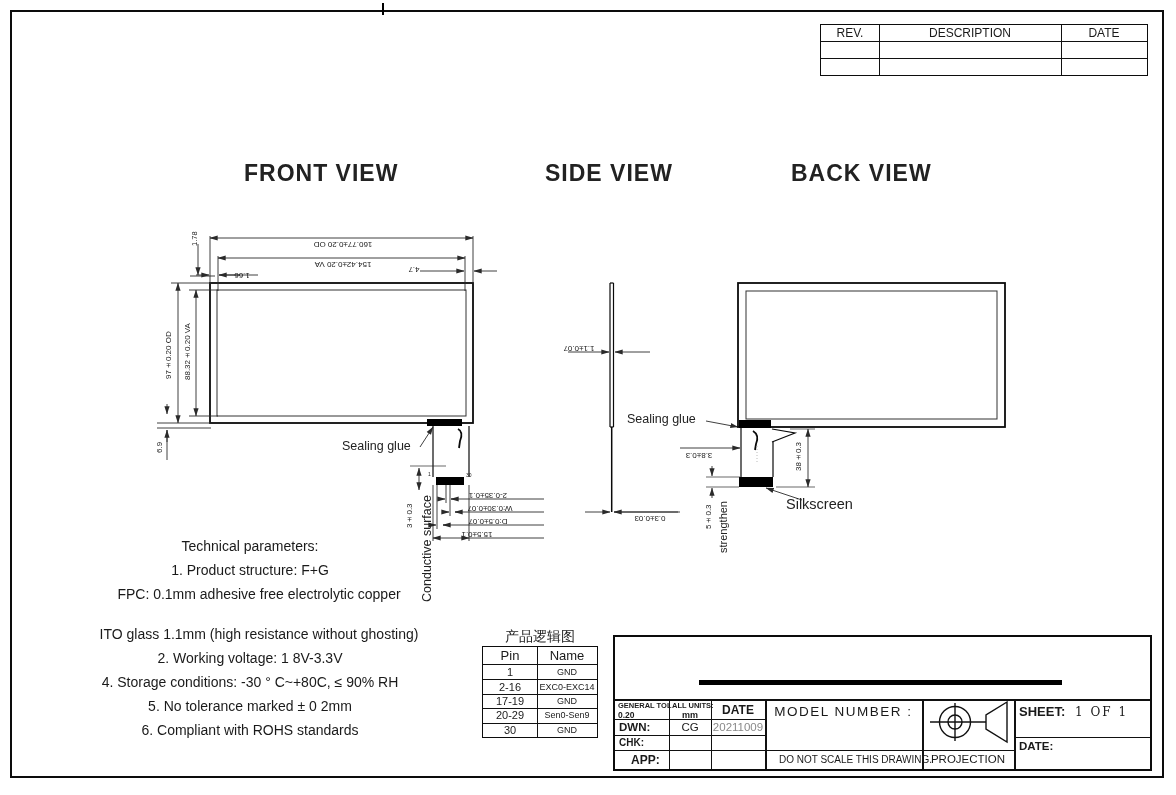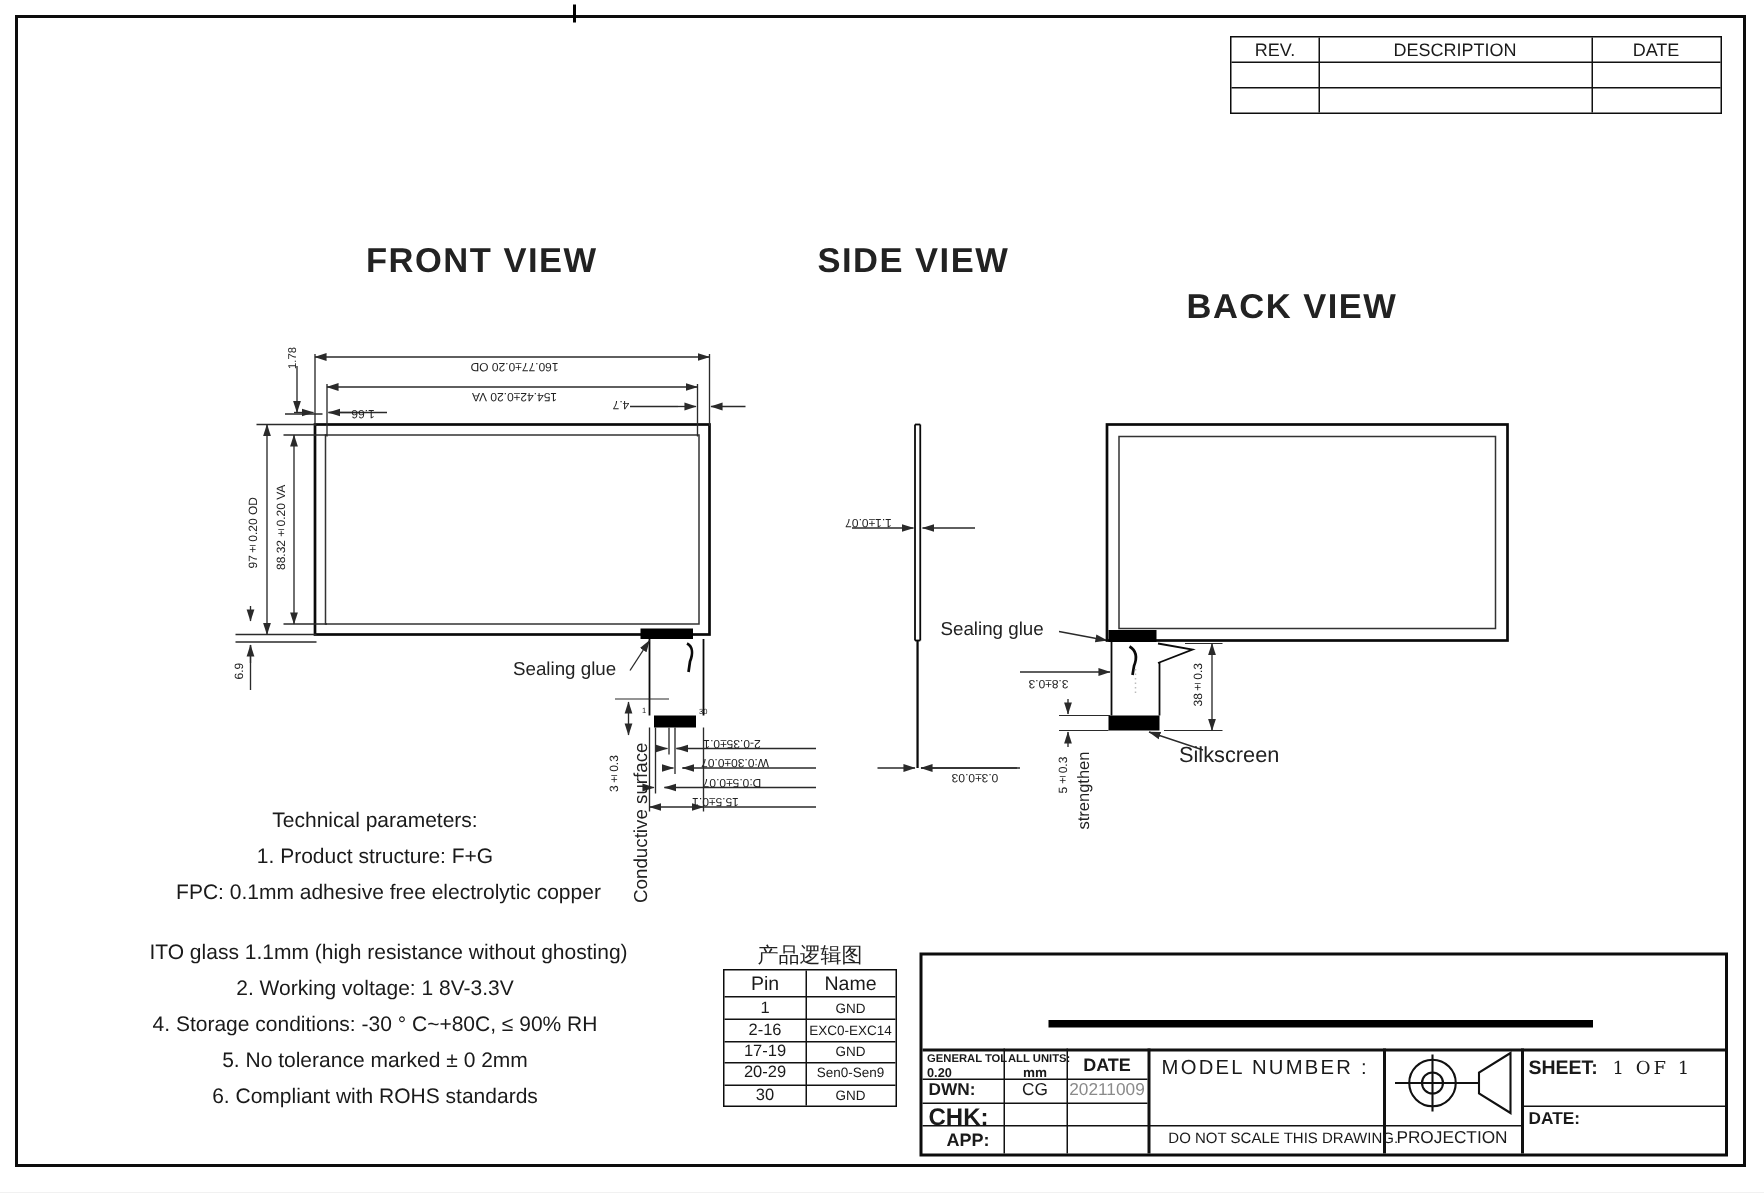--- a/index.html
+++ b/index.html
@@ -164,21 +164,21 @@
     <div class="hl" style="left:0;top:33px;width:326px;height:1.4px;"></div>
     <div class="vl" style="left:58px;top:0;height:50px;width:1.4px;"></div>
     <div class="vl" style="left:240px;top:0;height:50px;width:1.4px;"></div>
     <div class="cellTxt ctr" style="left:0;top:1px;width:58px;font-size:12px;">REV.</div>
     <div class="cellTxt ctr" style="left:58px;top:1px;width:182px;font-size:12px;">DESCRIPTION</div>
     <div class="cellTxt ctr" style="left:240px;top:1px;width:86px;font-size:12px;">DATE</div>
   </div>
 
   <div class="lbl viewtitle" style="left:244px;top:160px;">FRONT VIEW</div>
   <div class="lbl viewtitle" style="left:545px;top:160px;">SIDE VIEW</div>
-  <div class="lbl viewtitle" style="left:791px;top:160px;margin-top:31px;">BACK VIEW</div>
+  <div class="lbl viewtitle" style="left:791px;top:160px;">BACK VIEW</div>
 
   <div class="lbl dim r180 ctr" style="left:298px;top:240px;width:90px;">160.77±0.20 OD</div>
   <div class="lbl dim r180 ctr" style="left:298px;top:260px;width:90px;">154.42±0.20 VA</div>
   <div class="lbl dim r180 ctr" style="left:228px;top:271px;width:28px;">1.66</div>
   <div class="lbl dim r180 ctr" style="left:402px;top:265px;width:24px;">4.7</div>
   <div class="lbl dim75 vtext" style="left:190px;top:227px;width:11px;height:24px;">1.78</div>
   <div class="lbl dim vtext" style="left:164px;top:317px;width:12px;height:76px;">97±0.20 OD</div>
   <div class="lbl dim vtext" style="left:183px;top:300px;width:12px;height:104px;">88.32±0.20 VA</div>
   <div class="lbl dim vtext" style="left:155px;top:436px;width:11px;height:22px;">6.9</div>
   <div class="lbl callout" style="left:342px;top:439px;">Sealing glue</div>
@@ -249,21 +249,21 @@
     <div class="vl" style="left:399px;top:62px;height:70px;"></div>
 
     <div class="cellTxt" style="left:3px;top:64px;font-size:7.5px;font-weight:bold;">GENERAL TOL</div>
     <div class="cellTxt" style="left:3px;top:72.5px;font-size:8.5px;font-weight:bold;">0.20</div>
     <div class="cellTxt" style="left:57px;top:64px;font-size:7.5px;font-weight:bold;">ALL UNITS:</div>
     <div class="cellTxt ctr" style="left:54px;top:72.5px;width:42px;font-size:9px;font-weight:bold;">mm</div>
     <div class="cellTxt ctr" style="left:96px;top:66px;width:54px;font-size:12px;font-weight:bold;">DATE</div>
     <div class="cellTxt" style="left:4px;top:84px;font-size:11.5px;font-weight:bold;">DWN:</div>
     <div class="cellTxt ctr" style="left:54px;top:84px;width:42px;font-size:11.5px;">CG</div>
     <div class="cellTxt ctr" style="left:96px;top:84px;width:54px;font-size:11.5px;color:#8a8a8a;">20211009</div>
-    <div class="cellTxt" style="left:4px;top:99.5px;font-size:16px;font-weight:bold;">CHK:</div>
+    <div class="cellTxt" style="left:4px;top:99.5px;font-size:10px;font-weight:bold;">CHK:</div>
     <div class="cellTxt" style="left:16px;top:116px;font-size:12px;font-weight:bold;">APP:</div>
     <div class="cellTxt ctr" style="left:150px;top:67px;width:157px;font-size:13.5px;letter-spacing:1.5px;">MODEL NUMBER :</div>
     <div class="cellTxt ctr" style="left:152px;top:117px;width:177px;font-size:10px;">DO NOT SCALE THIS DRAWING.</div>
     <div class="cellTxt ctr" style="left:307px;top:116px;width:92px;font-size:11.5px;">PROJECTION</div>
     <div class="cellTxt" style="left:404px;top:67px;font-size:13px;font-weight:bold;">SHEET:</div>
     <div class="cellTxt" style="left:460px;top:68px;font-size:12px;font-family:'DejaVu Serif',serif;letter-spacing:2px;">1 OF 1</div>
     <div class="cellTxt" style="left:404px;top:103px;font-size:11.5px;font-weight:bold;">DATE:</div>
   </div>
 
 </div>

